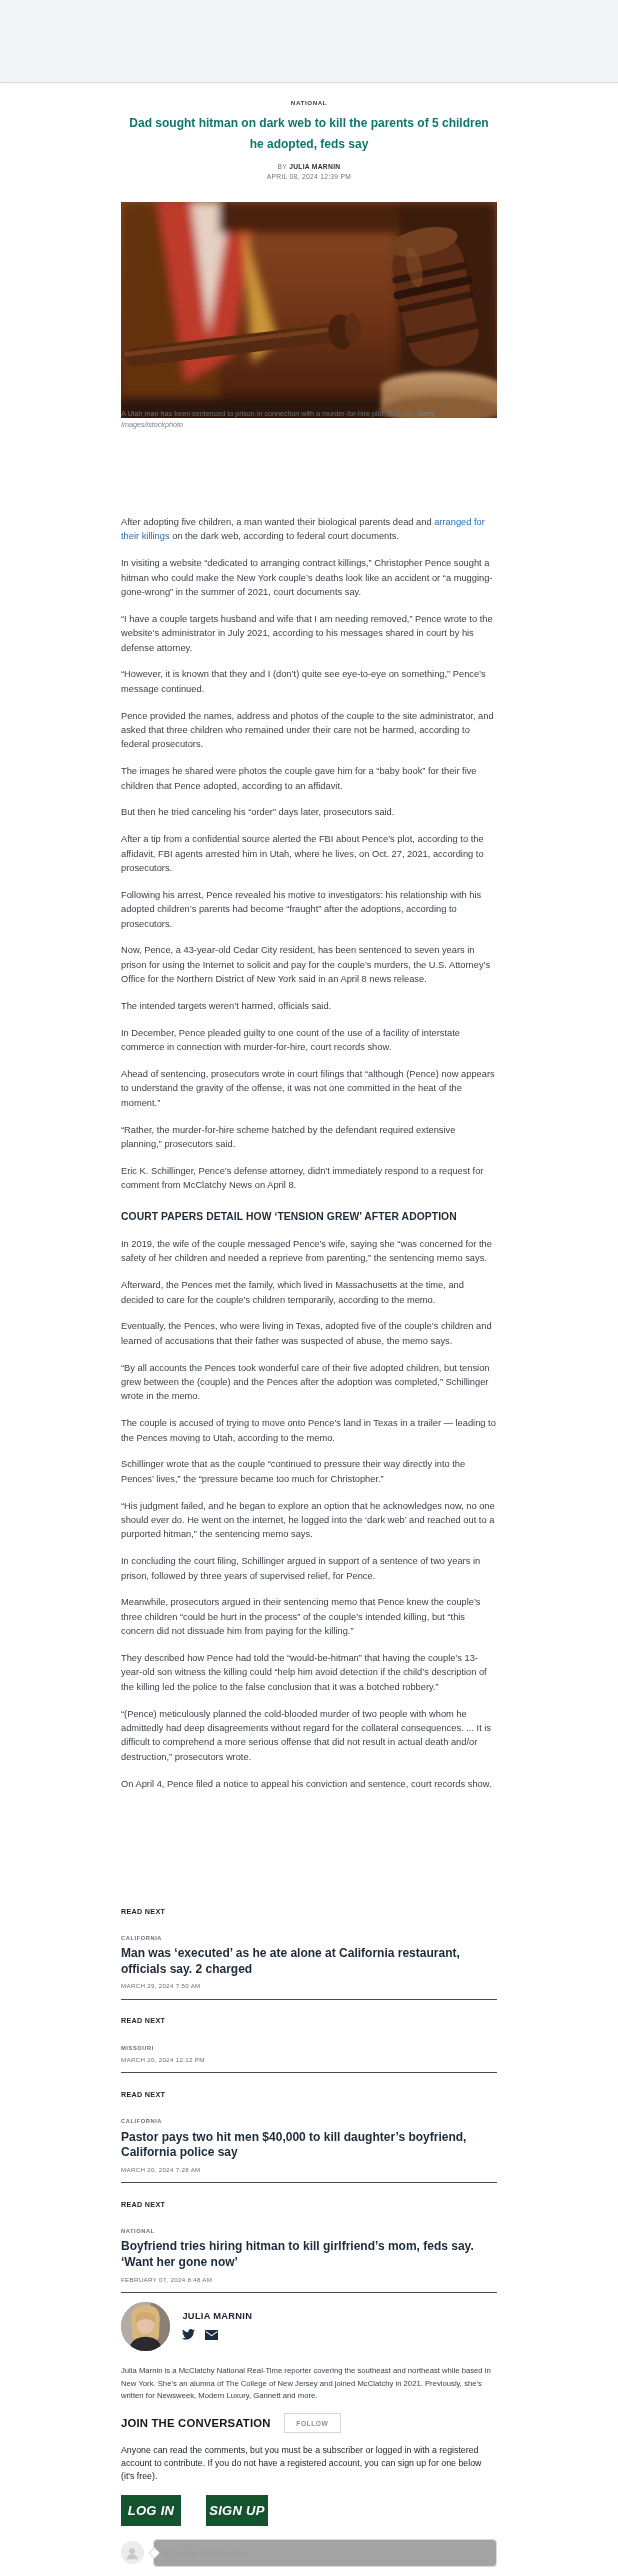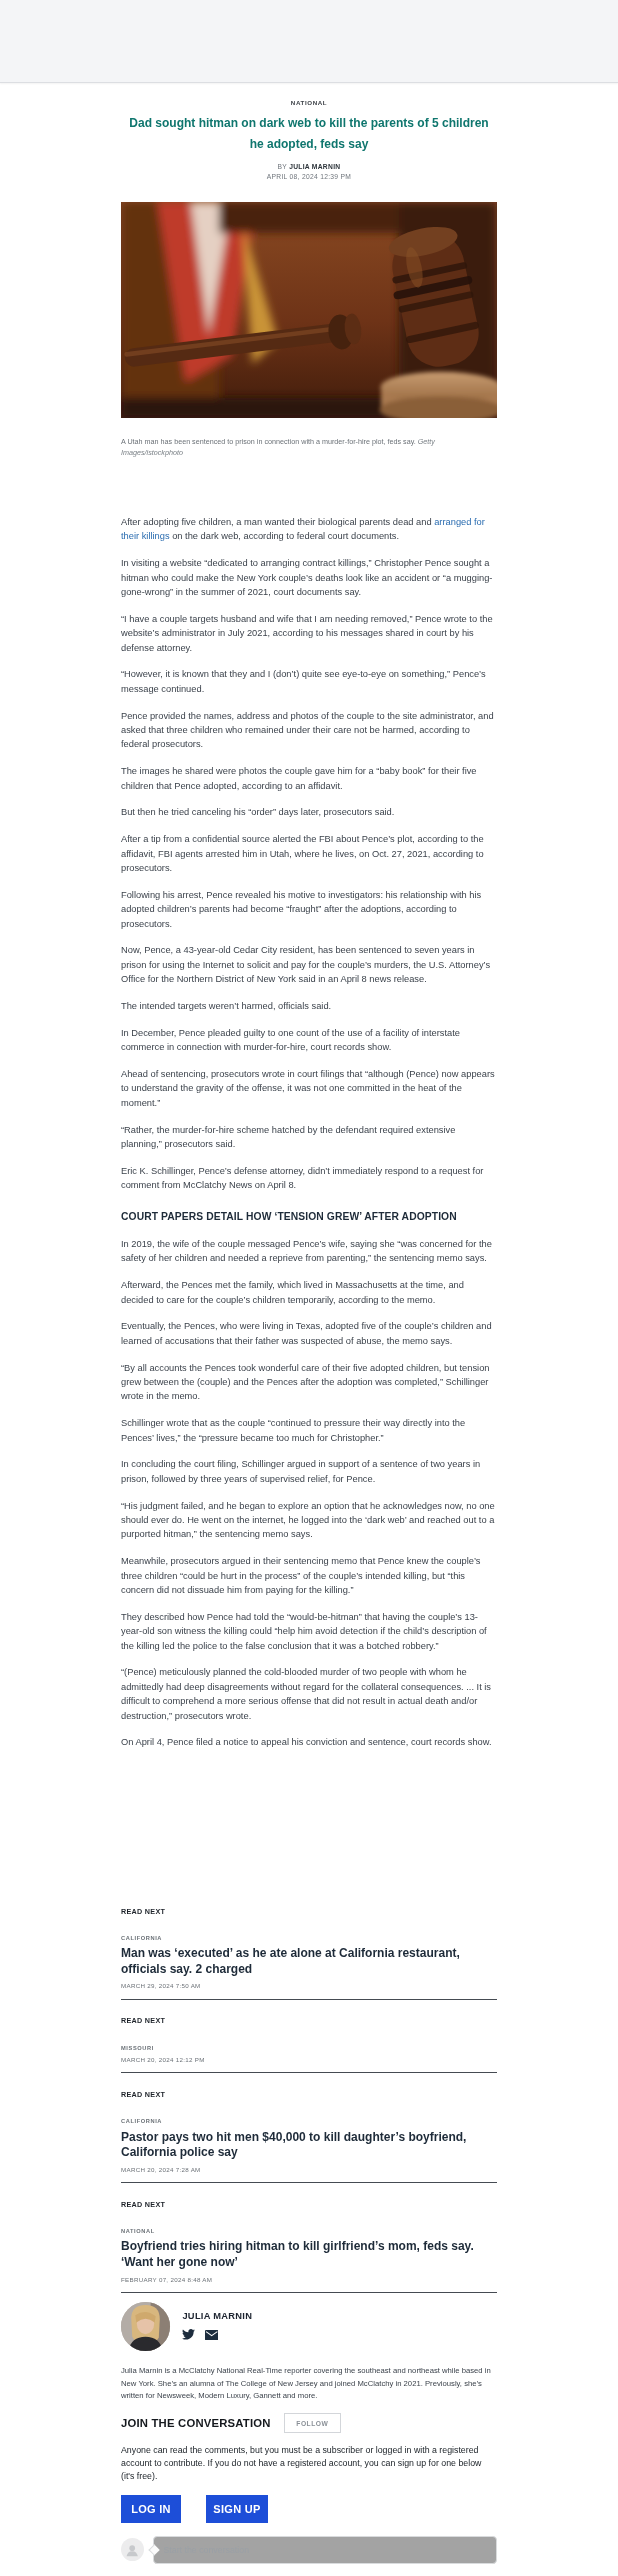--- a/index.html
+++ b/index.html
@@ -10,21 +10,21 @@
   .top-band{left:0;top:0;width:618px;height:82px;background:#f4f5f7;border-bottom:0.5px solid #dcdee2;box-shadow:0 1px 1.5px rgba(0,0,0,.05);}
   
   .article-head{left:121px;top:99px;width:376px;text-align:center;}
   .kicker{font-size:6.2px;font-weight:600;letter-spacing:0.6px;color:#3d4248;}
   h1.headline{margin:7.2px 0 0 0;font-size:12px;line-height:20.6px;font-weight:700;color:#0f766e;}
   .byline{margin-top:8.2px;font-size:6.7px;color:#6e747b;letter-spacing:0.3px;}
   .byline b{color:#2a3138;font-weight:700;}
   .pubdate{margin-top:3.1px;font-size:6.7px;color:#6e747b;letter-spacing:0.3px;}
   
   .hero{left:121px;top:202px;width:376px;height:216px;overflow:hidden;background:#5e2d15;}
-  .caption{left:121px;top:437px;width:376px;font-size:7.2px;line-height:10.8px;color:#6b7177;}
+  .caption{left:121px;top:409px;width:376px;font-size:7.2px;line-height:10.8px;color:#6b7177;}
   .caption .credit{font-style:italic;color:#7a8086;}
   
   .article-body{left:121px;top:515px;width:376px;}
   .graf{margin:0 0 12.4px 0;font-size:9.3px;line-height:14.4px;color:#3c434c;}
   .body-link{color:#2a6cb0;text-decoration:none;}
   .sub-head{margin:17.5px 0 13.4px 0;font-size:10.3px;line-height:13.4px;font-weight:800;color:#1e2b39;letter-spacing:0.1px;}
   
   .read-next{left:121px;top:1890px;width:376px;}
   .rn-block{padding-top:16.5px;}
   .rn-label{font-size:7.2px;font-weight:800;color:#1d2229;letter-spacing:0.3px;}
@@ -43,22 +43,22 @@
   .author-bio{margin-top:14.4px;font-size:7.7px;line-height:12.4px;color:#3c434c;}
   
   .conversation{left:121px;top:2413px;width:376px;}
   .conv-head-row{display:flex;align-items:center;}
   .conv-title{font-size:11.3px;font-weight:800;color:#15191e;letter-spacing:0.2px;}
   .follow-btn{margin-left:13.4px;background:#fff;border:0.5px solid #d3d6da;color:#8a9097;
               font-size:6.7px;font-weight:600;letter-spacing:0.5px;padding:5.7px 11.3px;cursor:pointer;
               font-family:"Liberation Sans",sans-serif;}
   .conv-intro{margin-top:10.3px;font-size:8.8px;line-height:13.4px;color:#20262c;}
   .conv-buttons{margin-top:11.3px;display:flex;gap:25px;}
-  .conv-btn{background:#1d4ed8;color:#fff;border:none;font-size:11px;font-weight:700;letter-spacing:0.3px;
-            padding:7.7px 0;width:60px;cursor:pointer;font-family:"Liberation Sans",sans-serif;}
+  .conv-btn{background:#14532d;color:#fff;border:none;font-size:13px;font-weight:700;letter-spacing:0.3px;
+            padding:7.7px 0;width:60px;cursor:pointer;font-family:"Liberation Sans",sans-serif;font-style:italic;}
   .conv-btn.signup{width:62px;}
   .composer{margin-top:13.4px;display:flex;align-items:center;}
   .composer-avatar{width:23px;height:23px;border-radius:50%;background:#ececed;flex:0 0 23px;
                    display:flex;align-items:center;justify-content:center;}
   .composer-box{position:relative;margin-left:9.3px;flex:1;border:0.5px solid #d9dbdd;background:#a3a3a3;
                 border-radius:4.1px;height:26px;display:flex;align-items:center;padding-left:7.2px;}
   .composer-box:before{content:"";position:absolute;left:-4.1px;top:9.3px;width:7.2px;height:7.2px;
                 background:#fbfbfb;border-left:0.5px solid #d9dbdd;border-bottom:0.5px solid #d9dbdd;
                 transform:rotate(45deg);}
   .composer-input{border:none;background:transparent;outline:none;width:95%;font-size:8.8px;color:#20262c;
@@ -151,23 +151,24 @@
     <p class="graf">The intended targets weren’t harmed, officials said.</p>
     <p class="graf">In December, Pence pleaded guilty to one count of the use of a facility of interstate commerce in connection with murder-for-hire, court records show.</p>
     <p class="graf">Ahead of sentencing, prosecutors wrote in court filings that “although (Pence) now appears to understand the gravity of the offense, it was not one committed in the heat of the moment.”</p>
     <p class="graf">“Rather, the murder-for-hire scheme hatched by the defendant required extensive planning,” prosecutors said.</p>
     <p class="graf">Eric K. Schillinger, Pence’s defense attorney, didn’t immediately respond to a request for comment from McClatchy News on April 8.</p>
     <h2 class="sub-head">COURT PAPERS DETAIL HOW ‘TENSION GREW’ AFTER ADOPTION</h2>
     <p class="graf">In 2019, the wife of the couple messaged Pence’s wife, saying she “was concerned for the safety of her children and needed a reprieve from parenting,” the sentencing memo says.</p>
     <p class="graf">Afterward, the Pences met the family, which lived in Massachusetts at the time, and decided to care for the couple’s children temporarily, according to the memo.</p>
     <p class="graf">Eventually, the Pences, who were living in Texas, adopted five of the couple’s children and learned of accusations that their father was suspected of abuse, the memo says.</p>
     <p class="graf">“By all accounts the Pences took wonderful care of their five adopted children, but tension grew between the (couple) and the Pences after the adoption was completed,” Schillinger wrote in the memo.</p>
+    <p class="graf">The couple is accused of trying to move onto Pence’s land in Texas in a trailer — leading to the Pences moving to Utah, according to the memo.</p>
     <p class="graf">Schillinger wrote that as the couple “continued to pressure their way directly into the Pences’ lives,” the “pressure became too much for Christopher.”</p>
+    <p class="graf">“His judgment failed, and he began to explore an option that he acknowledges now, no one should ever do. He went on the internet, he logged into the ‘dark web’ and reached out to a purported hitman,” the sentencing memo says.</p>
     <p class="graf">In concluding the court filing, Schillinger argued in support of a sentence of two years in prison, followed by three years of supervised relief, for Pence.</p>
-    <p class="graf">“His judgment failed, and he began to explore an option that he acknowledges now, no one should ever do. He went on the internet, he logged into the ‘dark web’ and reached out to a purported hitman,” the sentencing memo says.</p>
     <p class="graf">Meanwhile, prosecutors argued in their sentencing memo that Pence knew the couple’s three children “could be hurt in the process” of the couple’s intended killing, but “this concern did not dissuade him from paying for the killing.”</p>
     <p class="graf">They described how Pence had told the “would-be-hitman” that having the couple’s 13-year-old son witness the killing could “help him avoid detection if the child’s description of the killing led the police to the false conclusion that it was a botched robbery.”</p>
     <p class="graf">“(Pence) meticulously planned the cold-blooded murder of two people with whom he admittedly had deep disagreements without regard for the collateral consequences. ... It is difficult to comprehend a more serious offense that did not result in actual death and/or destruction,” prosecutors wrote.</p>
     <p class="graf">On April 4, Pence filed a notice to appeal his conviction and sentence, court records show.</p>
   </div>
 
 <div class="abs read-next">
     <div class="rn-block">
       <div class="rn-label">READ NEXT</div>
       <div class="rn-cat">CALIFORNIA</div>

